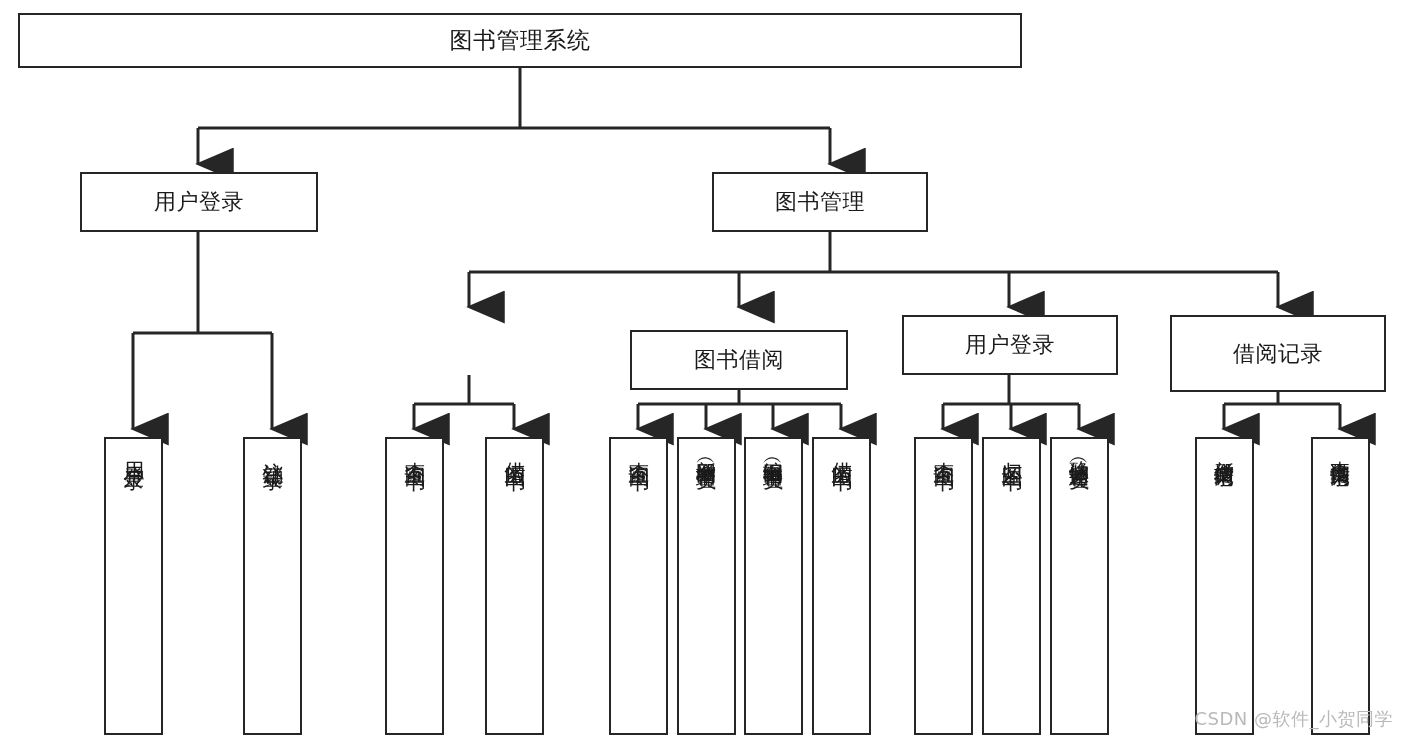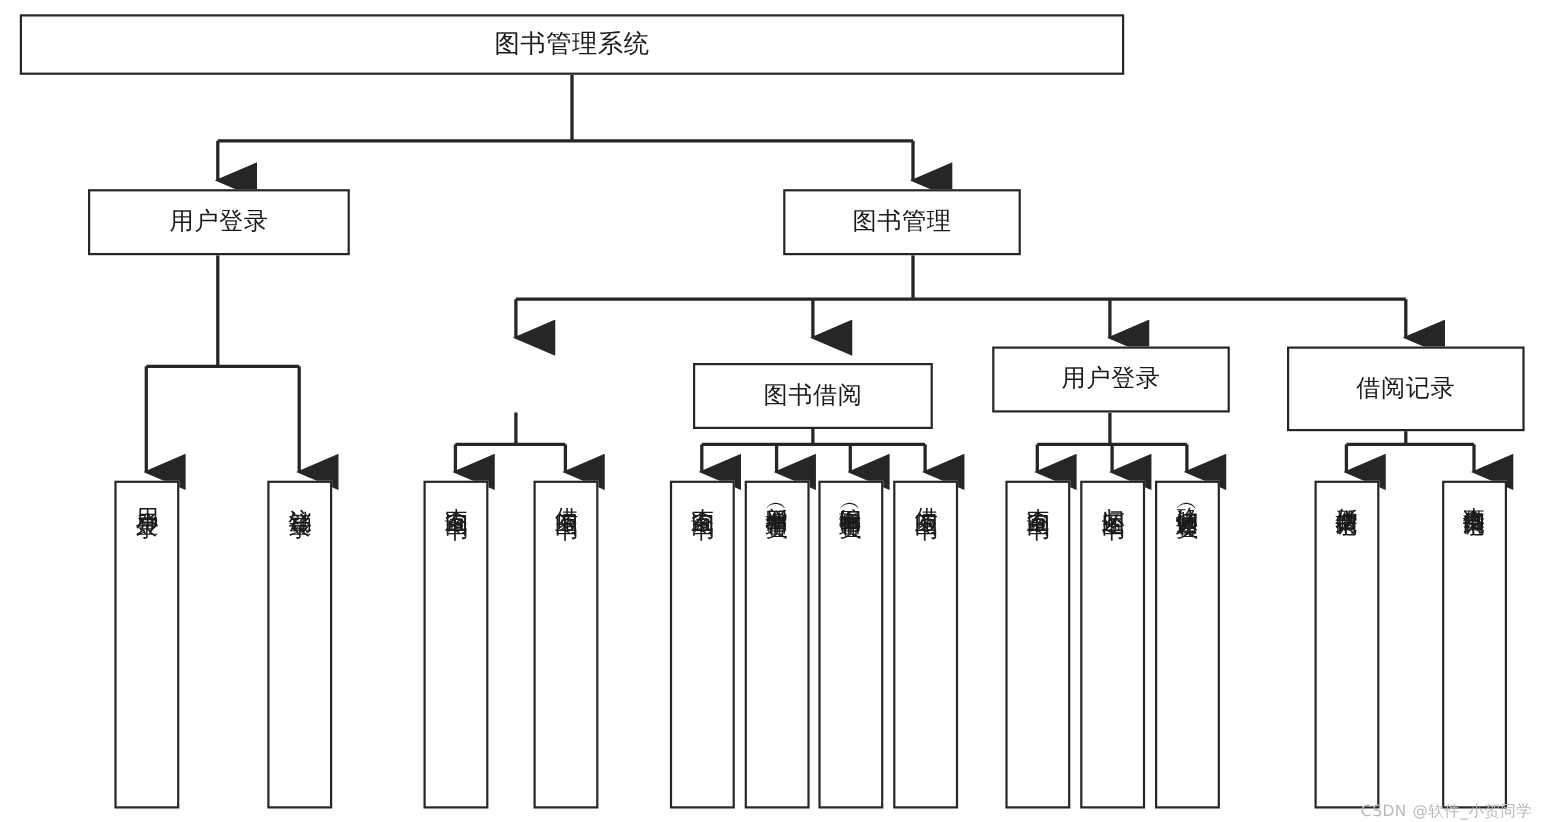--- a/index.html
+++ b/index.html
@@ -42,22 +42,22 @@
     text-orientation:upright;
     font-size:21px;
     letter-spacing:3px;
     line-height:1;
   }
   .node.vert.long .label{font-size:20px;letter-spacing:1.5px;}
   #root-node .label{font-size:23px;}
   #watermark{
     position:absolute;
     right:12px;
-    bottom:0;
-    font-size:14px;
+    bottom:16px;
+    font-size:18px;
     color:#b9b9b9;
     letter-spacing:0.5px;
     white-space:nowrap;
     pointer-events:none;
   }
 </style>
 </head>
 <body>
 
 <div id="diagram-root">

